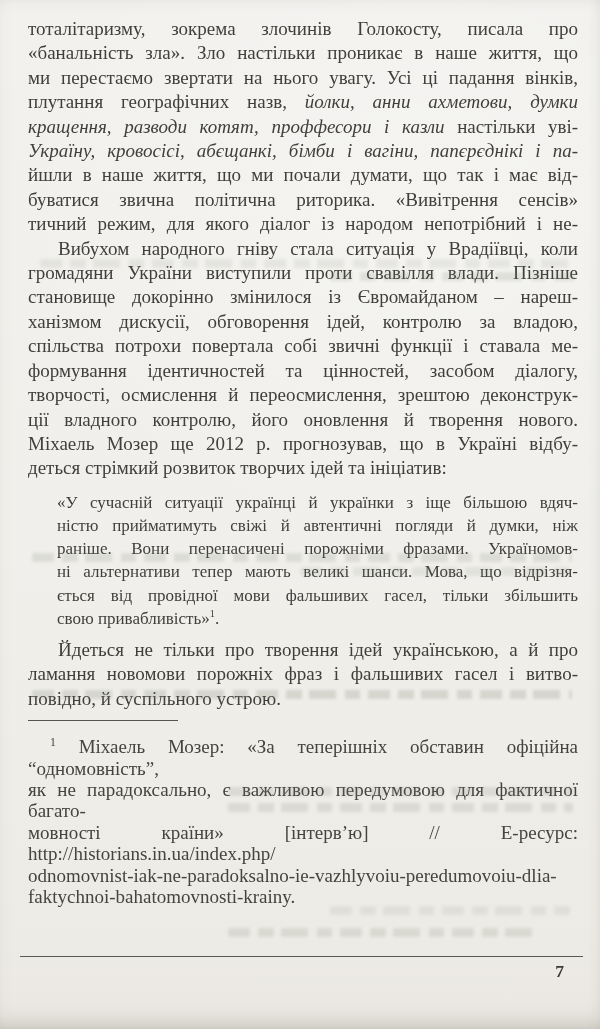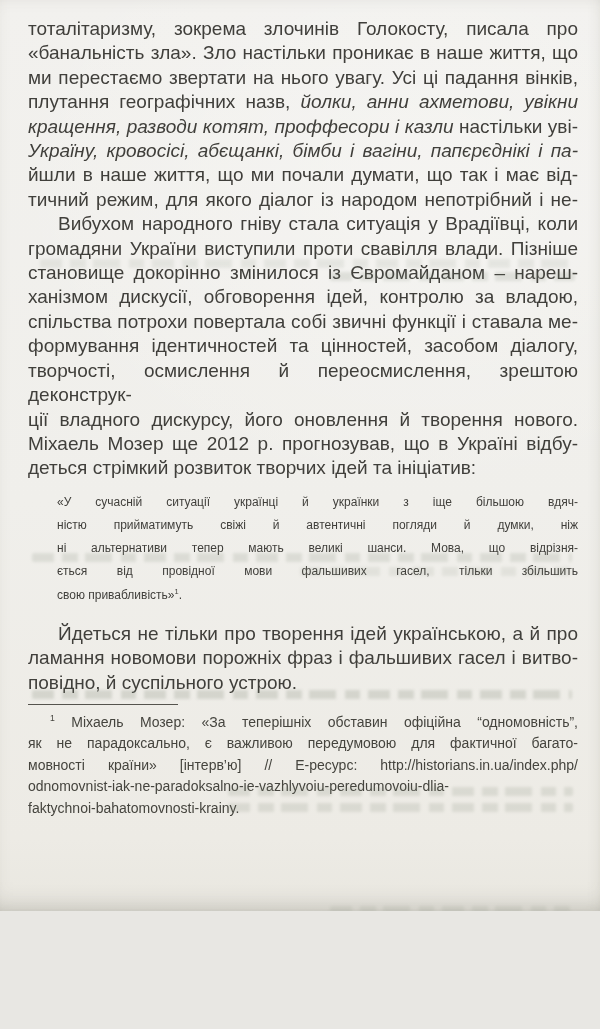--- a/index.html
+++ b/index.html
@@ -1,40 +1,40 @@
 <!DOCTYPE html>
 <html lang="uk"><head>
 <meta charset="utf-8">
 <style>
   html,body{margin:0;padding:0;background:#e8e7e3;}
   .sheet{
     position:relative;
-    width:600px;height:911px;
+    width:600px;height:1029px;
     margin:0 auto;
     background:
       radial-gradient(120% 60% at 70% 20%, rgba(255,255,255,.25), rgba(255,255,255,0) 60%),
       linear-gradient(180deg,#f2f1ee 0%,#f0efeb 55%,#edebe5 92%,#e9e7e0 100%);
     box-shadow: inset 0 -16px 26px -18px rgba(80,78,66,.38),
                 inset 0 10px 22px -20px rgba(80,78,66,.22),
                 inset -10px 0 24px -22px rgba(80,78,66,.20);
-    font-family:Liberation Sans, sans-serif;
+    font-family:Liberation Serif, serif;
     color:#403f3b;
     overflow:hidden;
   }
   .pagebody{position:absolute;top:17px;left:28px;width:550px;}
   .para{font-size:19px;line-height:24.4px;}
   .tline{text-align:justify;text-align-last:justify;}
   .tline.last{text-align-last:auto;}
   .indent .tline:first-child{text-indent:30px;}
   em{font-style:italic;}
   sup{font-size:.62em;vertical-align:super;line-height:0;}
-  .quote{margin:10px 3px 0 29px;width:521px;font-size:12px;line-height:23.2px;}
-  .p3{margin-top:15px;}
+  .quote{margin:10px 3px 0 29px;width:521px;font-size:17px;line-height:23.2px;}
+  .p3{margin-top:8px;}
   .fnsep{margin-top:9px;width:150px;height:0;border-top:1.6px solid #55544e;}
-  .footnote{margin-top:7px;font-size:14px;line-height:21.4px;color:#45443e;}
+  .footnote{margin-top:15px;font-size:19px;line-height:21.4px;color:#45443e;}
   .footnote .tline:first-child{text-indent:22px;}
   .footer-rule{position:absolute;left:20px;right:17px;top:956px;height:0;border-top:1.7px solid #5a5952;}
   .page-number{position:absolute;top:961px;right:36px;font-size:17.5px;font-weight:700;color:#3b3a35;}
   
   .ghost{
     position:absolute;height:9px;border-radius:2px;
     background:repeating-linear-gradient(90deg,
       #76806e 0 22px,transparent 22px 30px,
       #76806e 30px 46px,transparent 46px 53px,
       #76806e 53px 80px,transparent 80px 89px,
@@ -47,41 +47,43 @@
 </head>
 <body>
 
 <div class="sheet">
 
   <main class="pagebody">
     <div class="para">
         <div class="tline"><span>тоталітаризму, зокрема злочинів Голокосту, писала про</span></div>
         <div class="tline"><span>«банальність зла». Зло настільки проникає в наше життя, що</span></div>
         <div class="tline"><span>ми перестаємо звертати на нього увагу. Усі ці падання вінків,</span></div>
-        <div class="tline"><span>плутання географічних назв, </span><em>йолки, анни ахметови, увікни</em></div>
+        <div class="tline"><span>плутання географічних назв, </span><em>йолки, анни ахметови, думки</em></div>
         <div class="tline"><em>кращення, разводи котят, проффесори і казли</em><span> настільки уві-</span></div>
         <div class="tline"><em>Україну, кровосісі, абєщанкі, бімби і вагіни, папєрєднікі і па-</em></div>
         <div class="tline"><span>йшли в наше життя, що ми почали думати, що так і має від-</span></div>
+        <div class="tline"><span>буватися звична політична риторика. «Вивітрення сенсів»</span></div>
         <div class="tline"><span>тичний режим, для якого діалог із народом непотрібний і не-</span></div>
       </div>
     <div class="para indent">
         <div class="tline"><span>Вибухом народного гніву стала ситуація у Врадіївці, коли</span></div>
         <div class="tline"><span>громадяни України виступили проти свавілля влади. Пізніше</span></div>
         <div class="tline"><span>становище докорінно змінилося із Євромайданом – нареш-</span></div>
         <div class="tline"><span>ханізмом дискусії, обговорення ідей, контролю за владою,</span></div>
         <div class="tline"><span>спільства потрохи повертала собі звичні функції і ставала ме-</span></div>
         <div class="tline"><span>формування ідентичностей та цінностей, засобом діалогу,</span></div>
         <div class="tline"><span>творчості, осмислення й переосмислення, зрештою деконструк-</span></div>
-        <div class="tline"><span>ції владного дискурсу, його оновлення й творення нового.</span></div>
+        <div class="tline"><span>ції владного контролю, його оновлення й творення нового.</span></div>
         <div class="tline"><span>Міхаель Мозер ще 2012 р. прогнозував, що в Україні відбу-</span></div>
         <div class="tline last"><span>деться стрімкий розвиток творчих ідей та ініціатив:</span></div>
       </div>
     <blockquote class="quote">
         <div class="tline"><span>«У сучасній ситуації українці й українки з іще більшою вдяч-</span></div>
         <div class="tline"><span>ністю прийматимуть свіжі й автентичні погляди й думки, ніж</span></div>
+        <div class="tline"><span>раніше. Вони перенасичені порожніми фразами. Україномов-</span></div>
         <div class="tline"><span>ні альтернативи тепер мають великі шанси. Мова, що відрізня-</span></div>
         <div class="tline"><span>ється від провідної мови фальшивих гасел, тільки збільшить</span></div>
         <div class="tline last"><span>свою привабливість»</span><sup>1</sup><span>.</span></div>
       </blockquote>
     <div class="para indent p3">
         <div class="tline"><span>Йдеться не тільки про творення ідей українською, а й про</span></div>
         <div class="tline"><span>ламання новомови порожніх фраз і фальшивих гасел і витво-</span></div>
         <div class="tline last"><span>повідно, й суспільного устрою.</span></div>
       </div>
     <div class="fnsep"></div>

